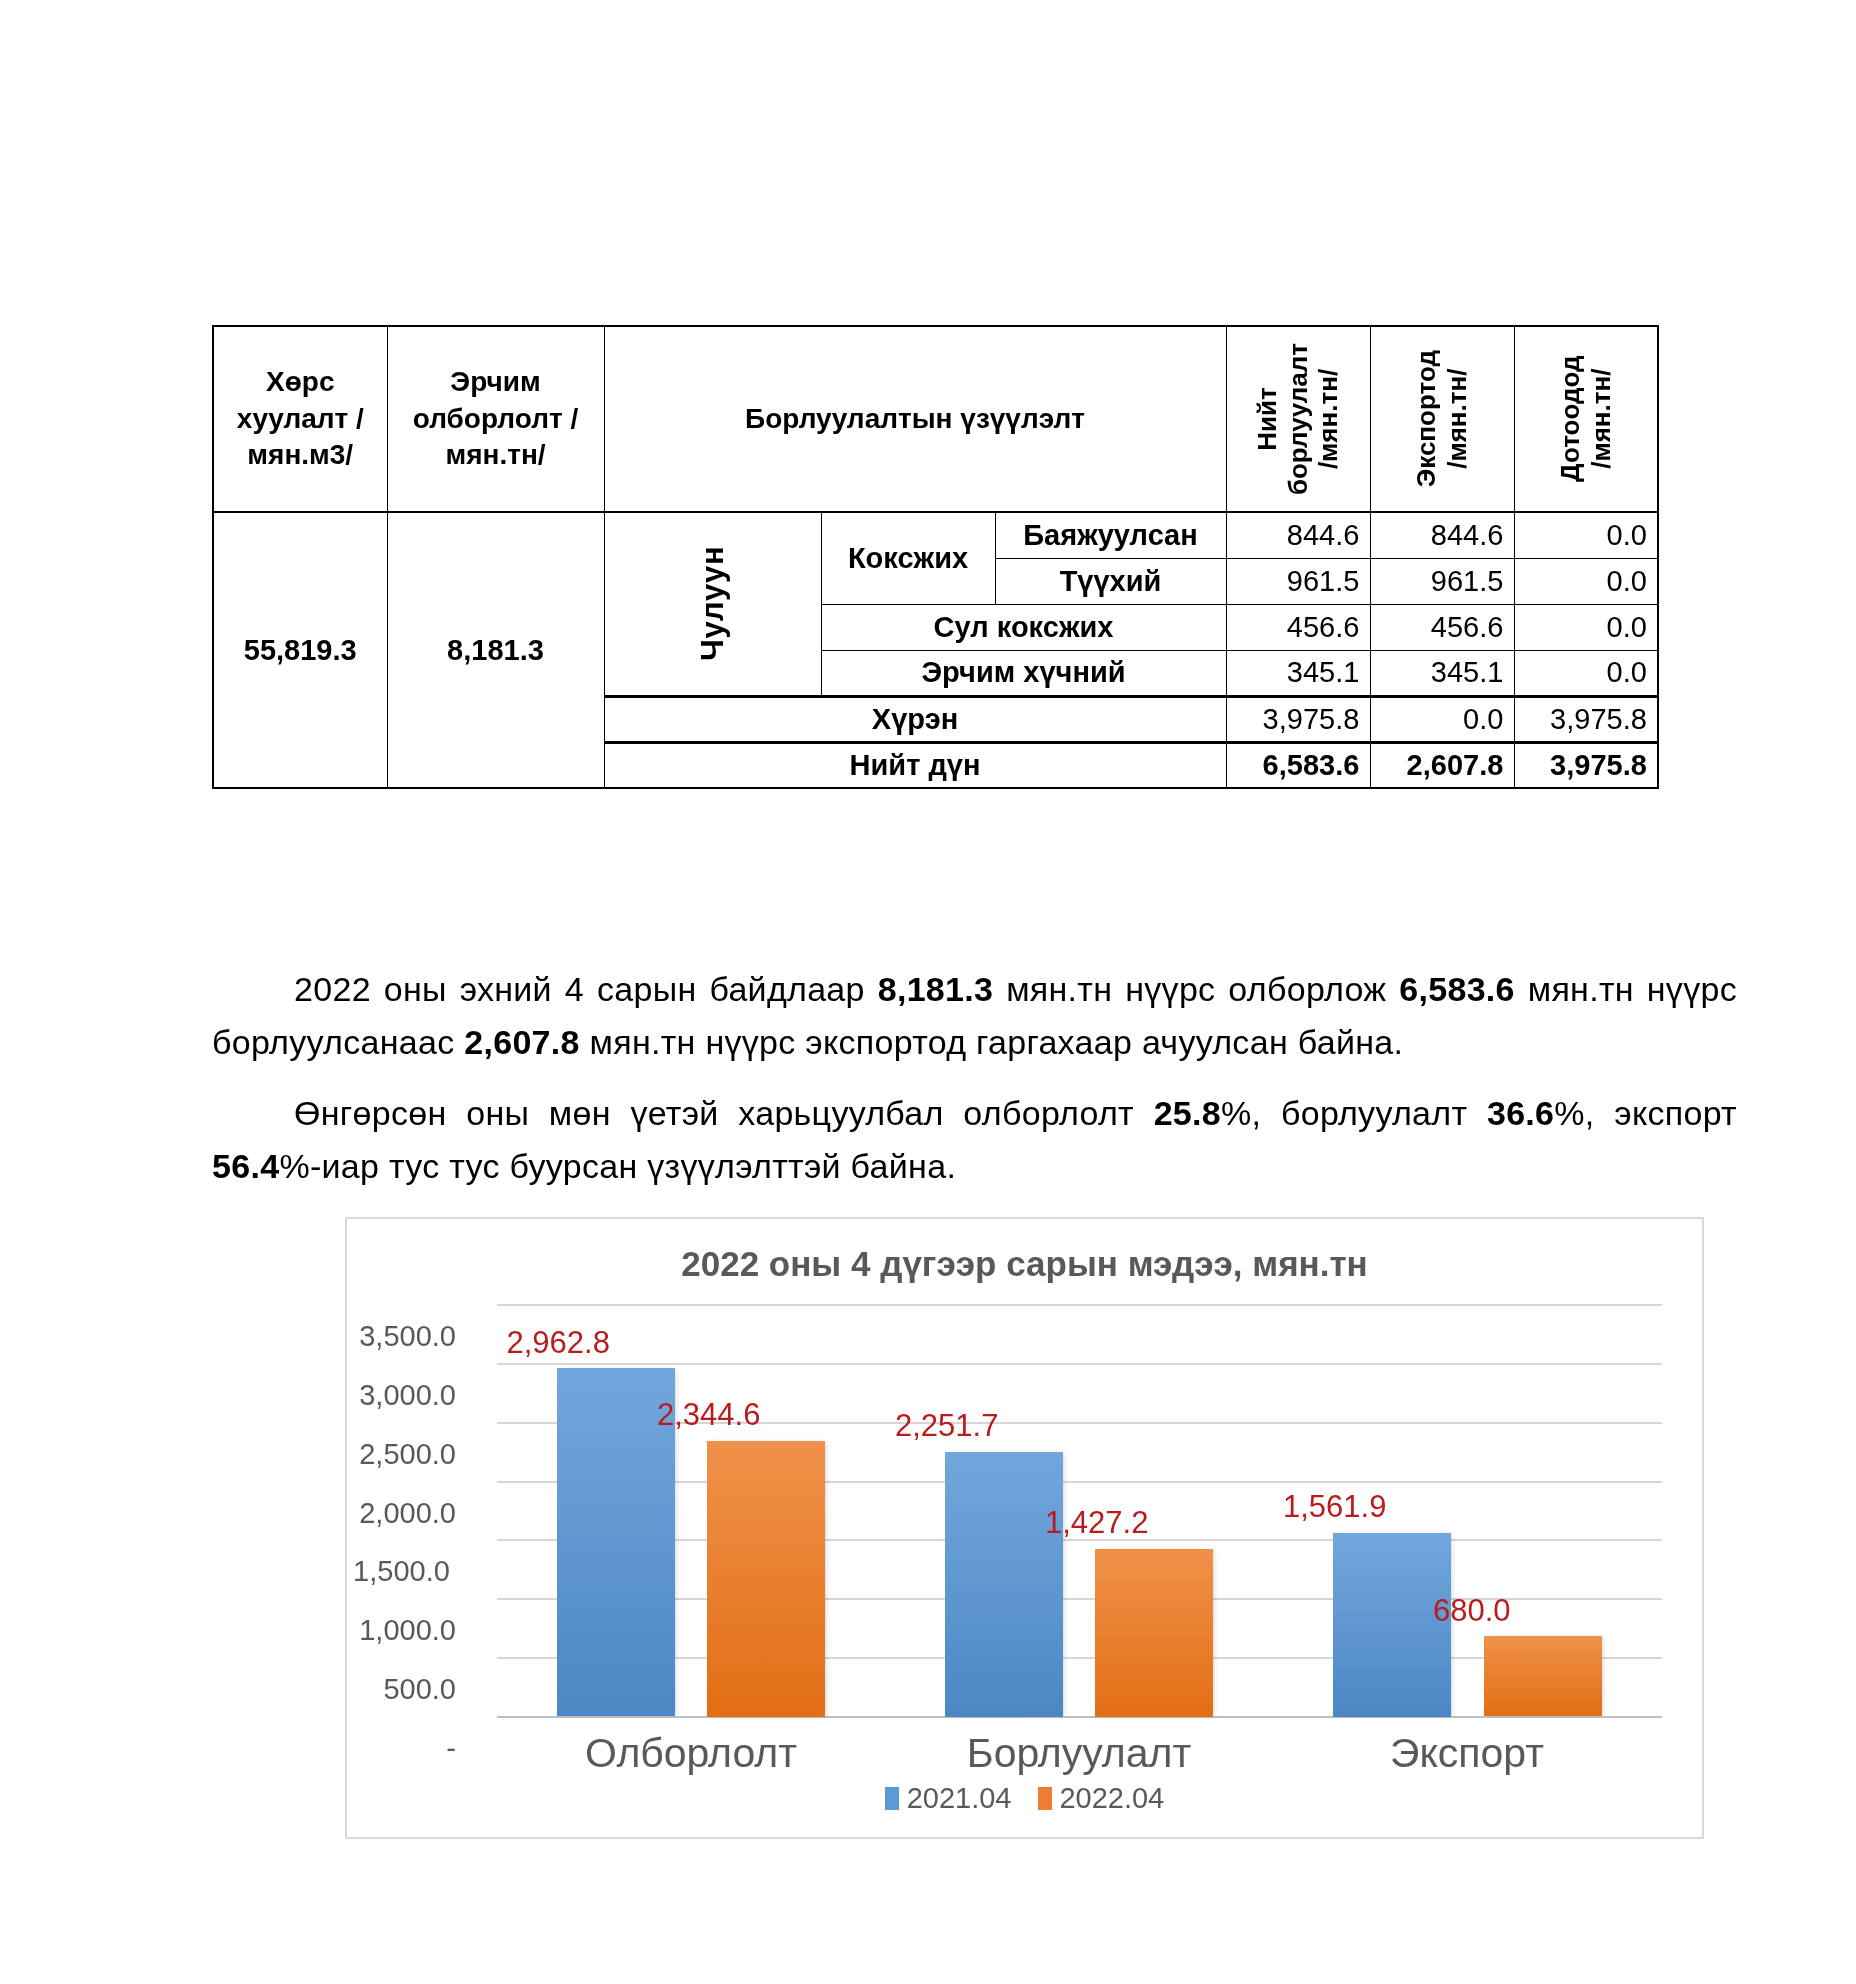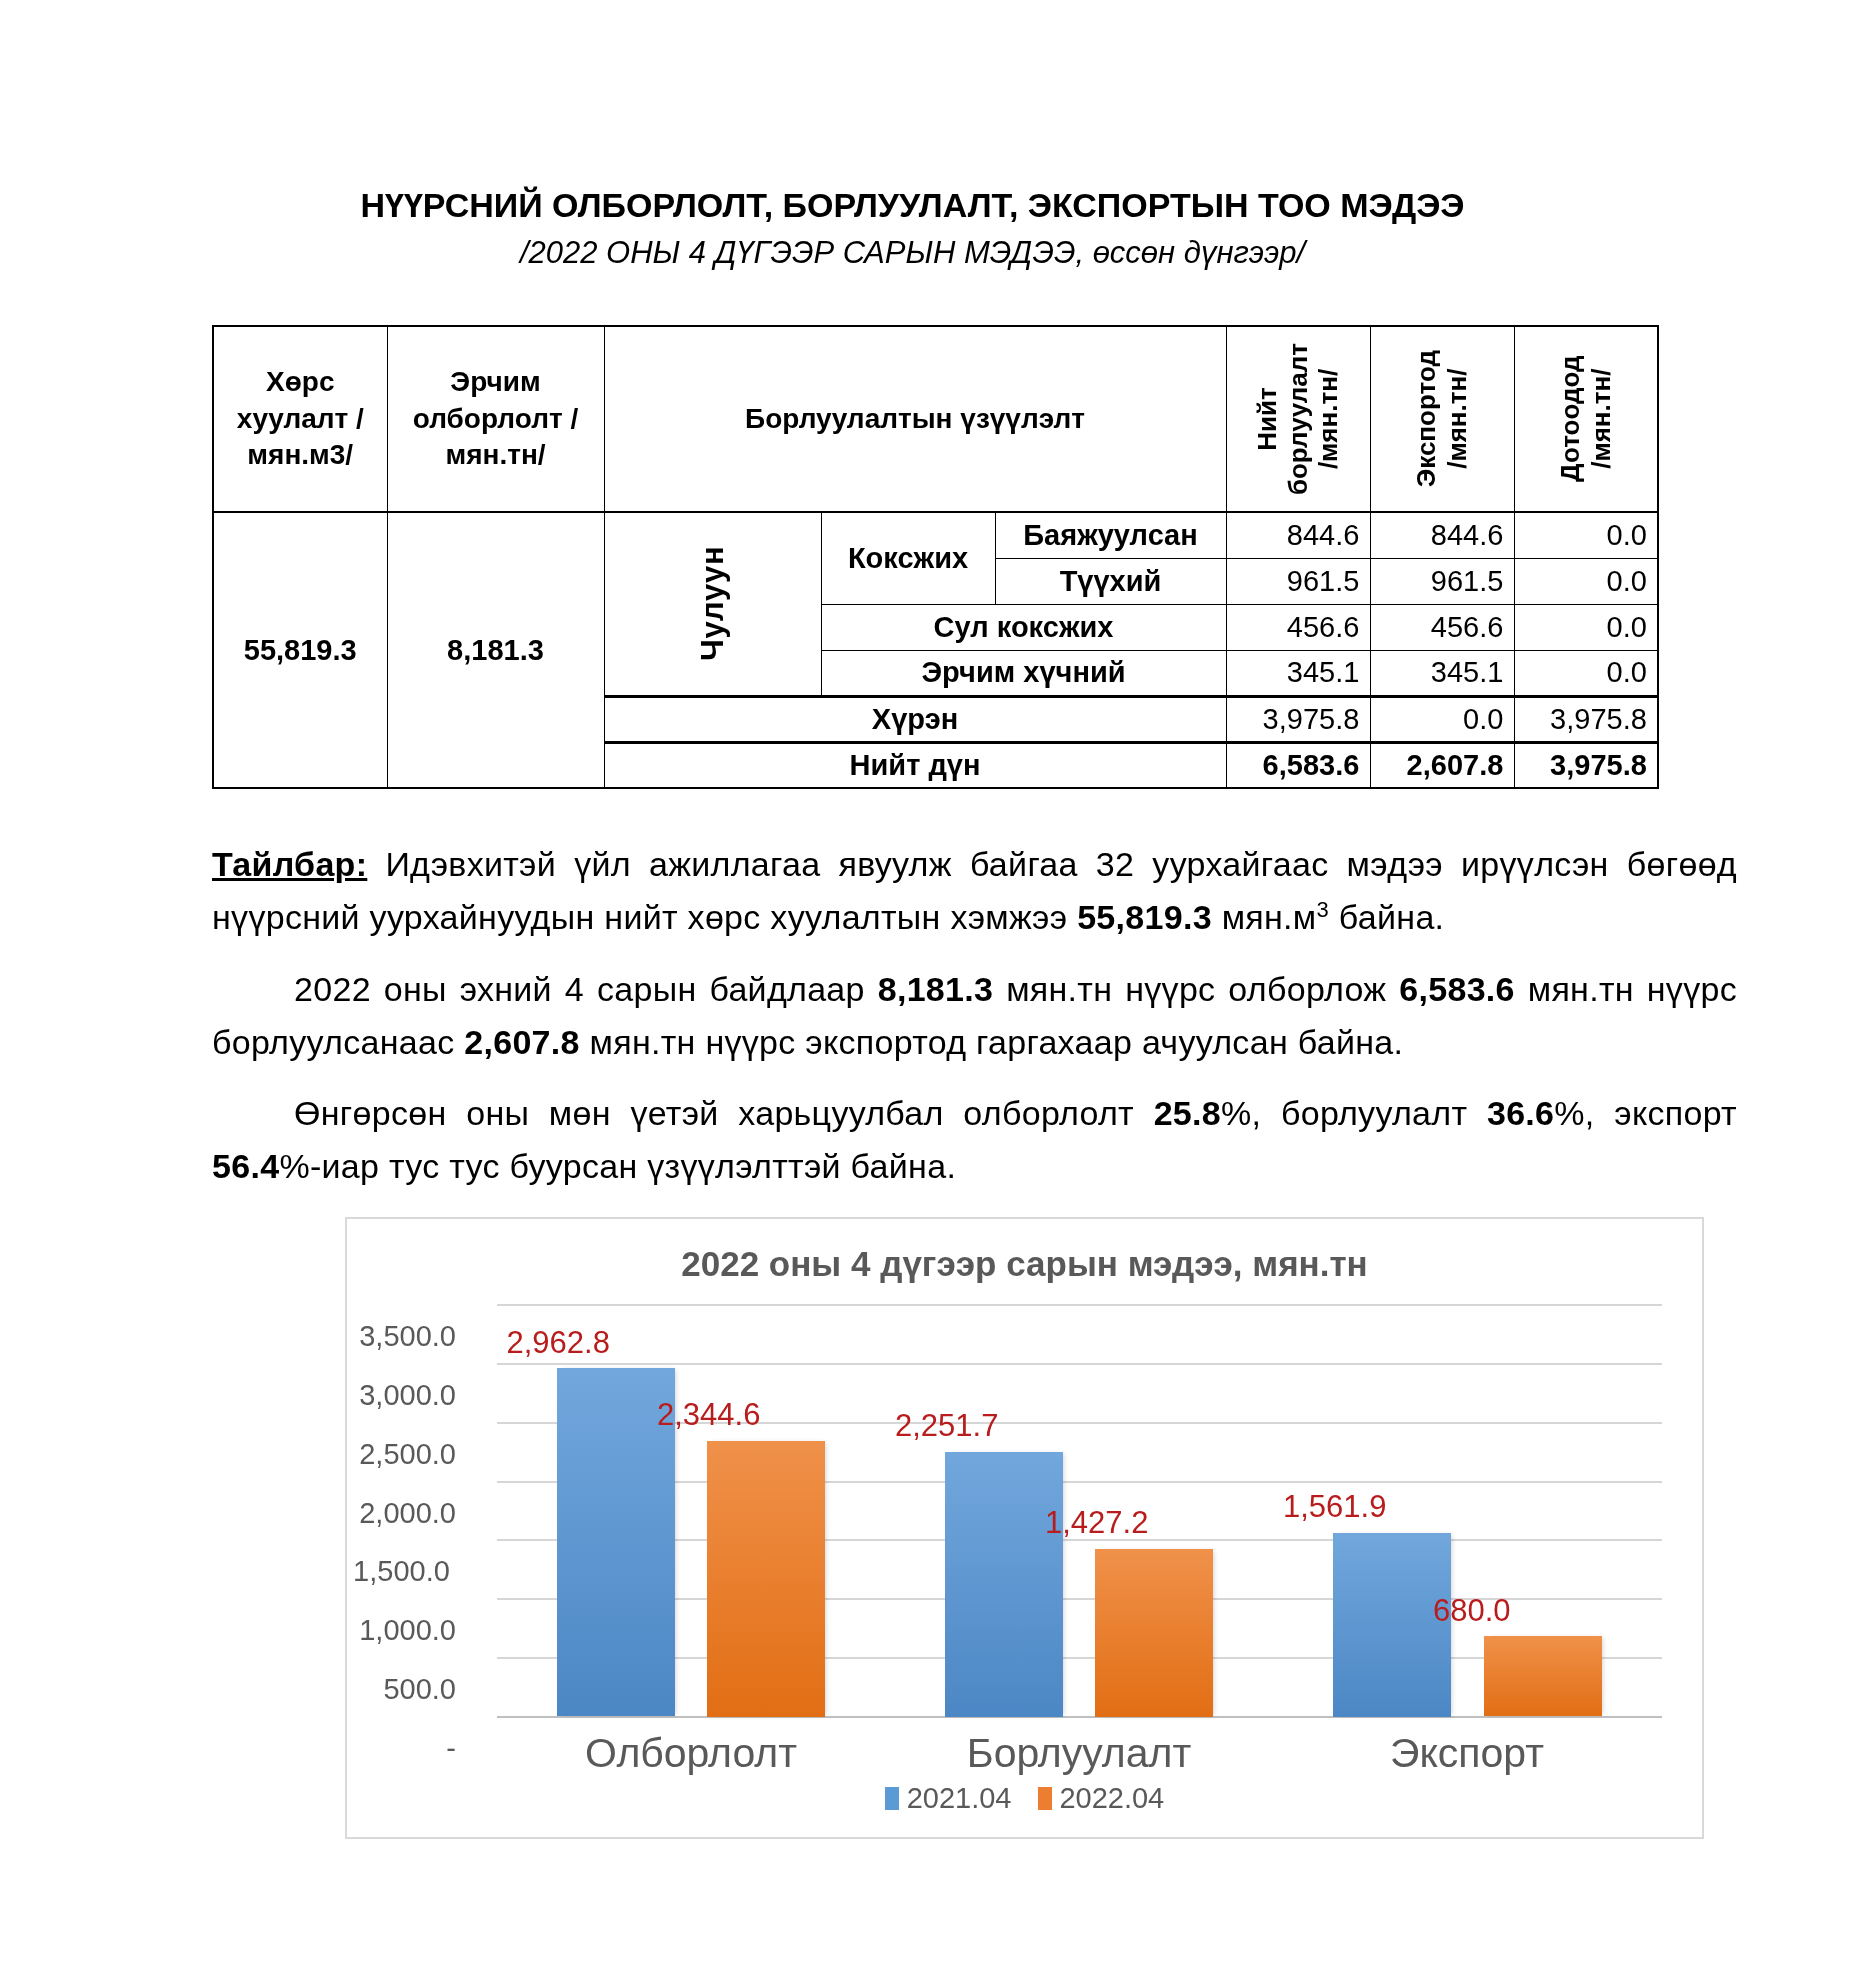--- a/index.html
+++ b/index.html
@@ -50,24 +50,20 @@
   .catlabel{position:absolute;text-align:center;font-size:41px;color:#595959;}
   .legend{position:absolute;top:563px;left:0;width:100%;display:flex;justify-content:center;align-items:center;gap:26px;}
   .legend-item{display:flex;align-items:center;gap:7.3px;font-size:29px;color:#595959;}
   .swatch{width:14.6px;height:23.4px;display:inline-block;}
 </style>
 </head>
 <body>
 
 <div class="page">
 
-  <div class="titleblock">
-    <div class="doc-title">НҮҮРСНИЙ ОЛБОРЛОЛТ, БОРЛУУЛАЛТ, ЭКСПОРТЫН ТОО МЭДЭЭ</div>
-    <div class="doc-subtitle">/2022 ОНЫ 4 ДҮГЭЭР САРЫН МЭДЭЭ, өссөн дүнгээр/</div>
-  </div>
 
   <table class="stats">
     <colgroup>
       <col style="width:174px">
         <col style="width:217px">
         <col style="width:217px">
         <col style="width:174px">
       <col style="width:231px">
         <col style="width:144px">
         <col style="width:144px">
@@ -143,21 +139,20 @@
     </tr>
     <tr class="drow thick">
       <td colspan="3" class="lbl">Нийт  дүн</td>
       <td class="num b">6,583.6</td>
       <td class="num b">2,607.8</td>
       <td class="num b">3,975.8</td>
     </tr>
   </tbody>
     </table>
 
-  <p class="para p1"><span class="b u">Тайлбар:</span><span> Идэвхитэй үйл ажиллагаа явуулж байгаа 32 уурхайгаас мэдээ ирүүлсэн бөгөөд нүүрсний уурхайнуудын нийт хөрс хуулалтын хэмжээ </span><span class="b">55,819.3</span><span> мян.м</span><sup>3</sup><span> байна.</span></p>
   <p class="para p2 ind"><span>2022 оны эхний 4 сарын байдлаар </span><span class="b">8,181.3</span><span> мян.тн нүүрс олборлож </span><span class="b">6,583.6</span><span> мян.тн нүүрс борлуулсанаас </span><span class="b">2,607.8</span><span> мян.тн нүүрс экспортод гаргахаар ачуулсан байна.</span></p>
   <p class="para p3 ind"><span>Өнгөрсөн оны мөн үетэй харьцуулбал олборлолт </span><span class="b">25.8</span><span>%, борлуулалт </span><span class="b">36.6</span><span>%, экспорт </span><span class="b">56.4</span><span>%-иар тус тус буурсан үзүүлэлттэй байна.</span></p>
 
   <div class="chart-card">
     <div class="chart-title">2022 оны 4 дүгээр сарын мэдээ, мян.тн</div>
     <div class="plot">
         <div class="gridline baseline" style="top: 411px;"></div>
         <div class="gridline" style="top: 352px;"></div>
         <div class="gridline" style="top: 293px;"></div>
         <div class="gridline" style="top: 234px;"></div>

